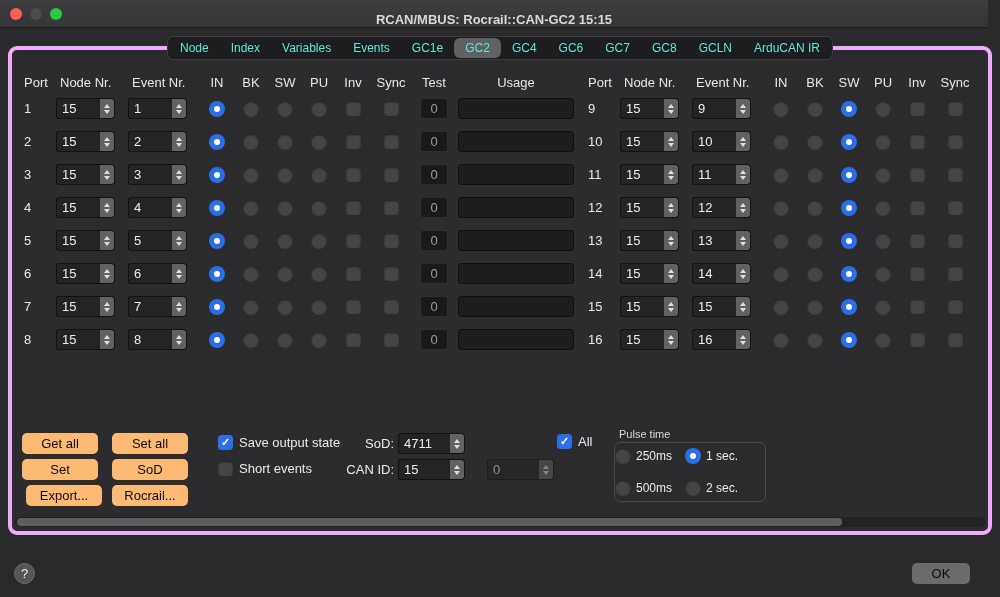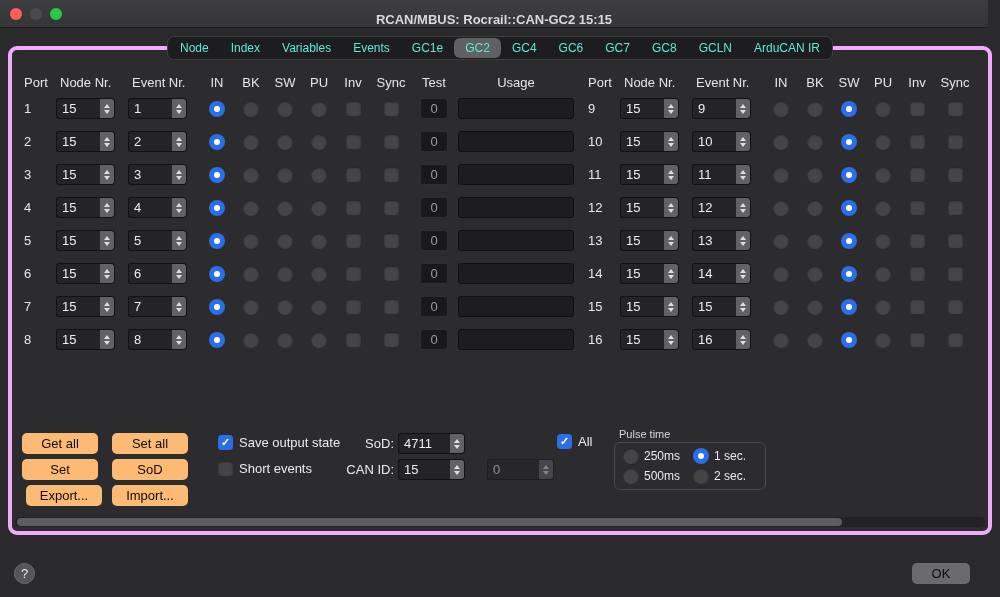--- a/index.html
+++ b/index.html
@@ -69,21 +69,21 @@
   .save{left:196px;top:10px}.short{left:196px;top:36px}.allchk{left:535px;top:9px}
   .flabel{position:absolute;color:#eaeaea;text-align:right}
   .sodl{left:330px;top:11px;width:42px}
   .canidl{left:318px;top:37px;width:54px}
   .sodstep{position:absolute;left:376px;top:8px}
   .canidstep{position:absolute;left:376px;top:34px}
   .auxstep{position:absolute;left:465px;top:34px}
 
   .pulsegroup{position:absolute;left:592px;top:3px;width:152px}
   .pulse-title{font-size:11px;color:#d8d8d8;margin:0 0 2px 5px}
-  .pulse-box{border:1px solid #4a4a4c;border-radius:6px;padding:5px 8px;display:grid;grid-template-columns:66px 62px;gap:4px 4px}
+  .pulse-box{border:1px solid #4a4a4c;border-radius:6px;padding:5px 0;display:grid;grid-template-columns:66px 62px;gap:16px 4px}
   .pulse-opt{display:flex;align-items:center;gap:5px;font-size:12px;color:#eaeaea}
 
   
   .hscroll{position:absolute;left:3px;right:3px;bottom:4px;height:10px;border-radius:5px;background:#222224}
   .hthumb{position:absolute;left:2px;top:1px;height:8px;width:85%;border-radius:4px;background:#5d5d5f}
 
   
   .helpbtn{position:absolute;left:14px;bottom:13px;width:21px;height:21px;border-radius:50%;background:#565658;border:1px solid #6c6c6e;color:#e8e8e8;display:flex;align-items:center;justify-content:center;font-size:13px}
   .okbtn{position:absolute;right:30px;bottom:13px;width:58px;height:21px;border-radius:5px;background:#6b6b6d;color:#0d0d0d;display:flex;align-items:center;justify-content:center;font-size:13px}
 </style>
@@ -855,21 +855,21 @@
       </div>
     </div>
   </div>
 
   <div class="footer">
     <button class="btn b-getall">Get all</button>
     <button class="btn b-setall">Set all</button>
     <button class="btn b-set">Set</button>
     <button class="btn b-sodbtn">SoD</button>
     <button class="btn b-export">Export...</button>
-    <button class="btn b-import">Import...</button>
+    <button class="btn b-import">Rocrail...</button>
 
     <label class="chklabel save">
       <span class="chk on">✓</span>
       <span>Save output state</span>
     </label>
     <label class="chklabel short">
       <span class="chk"></span>
       <span>Short events</span>
     </label>
 

